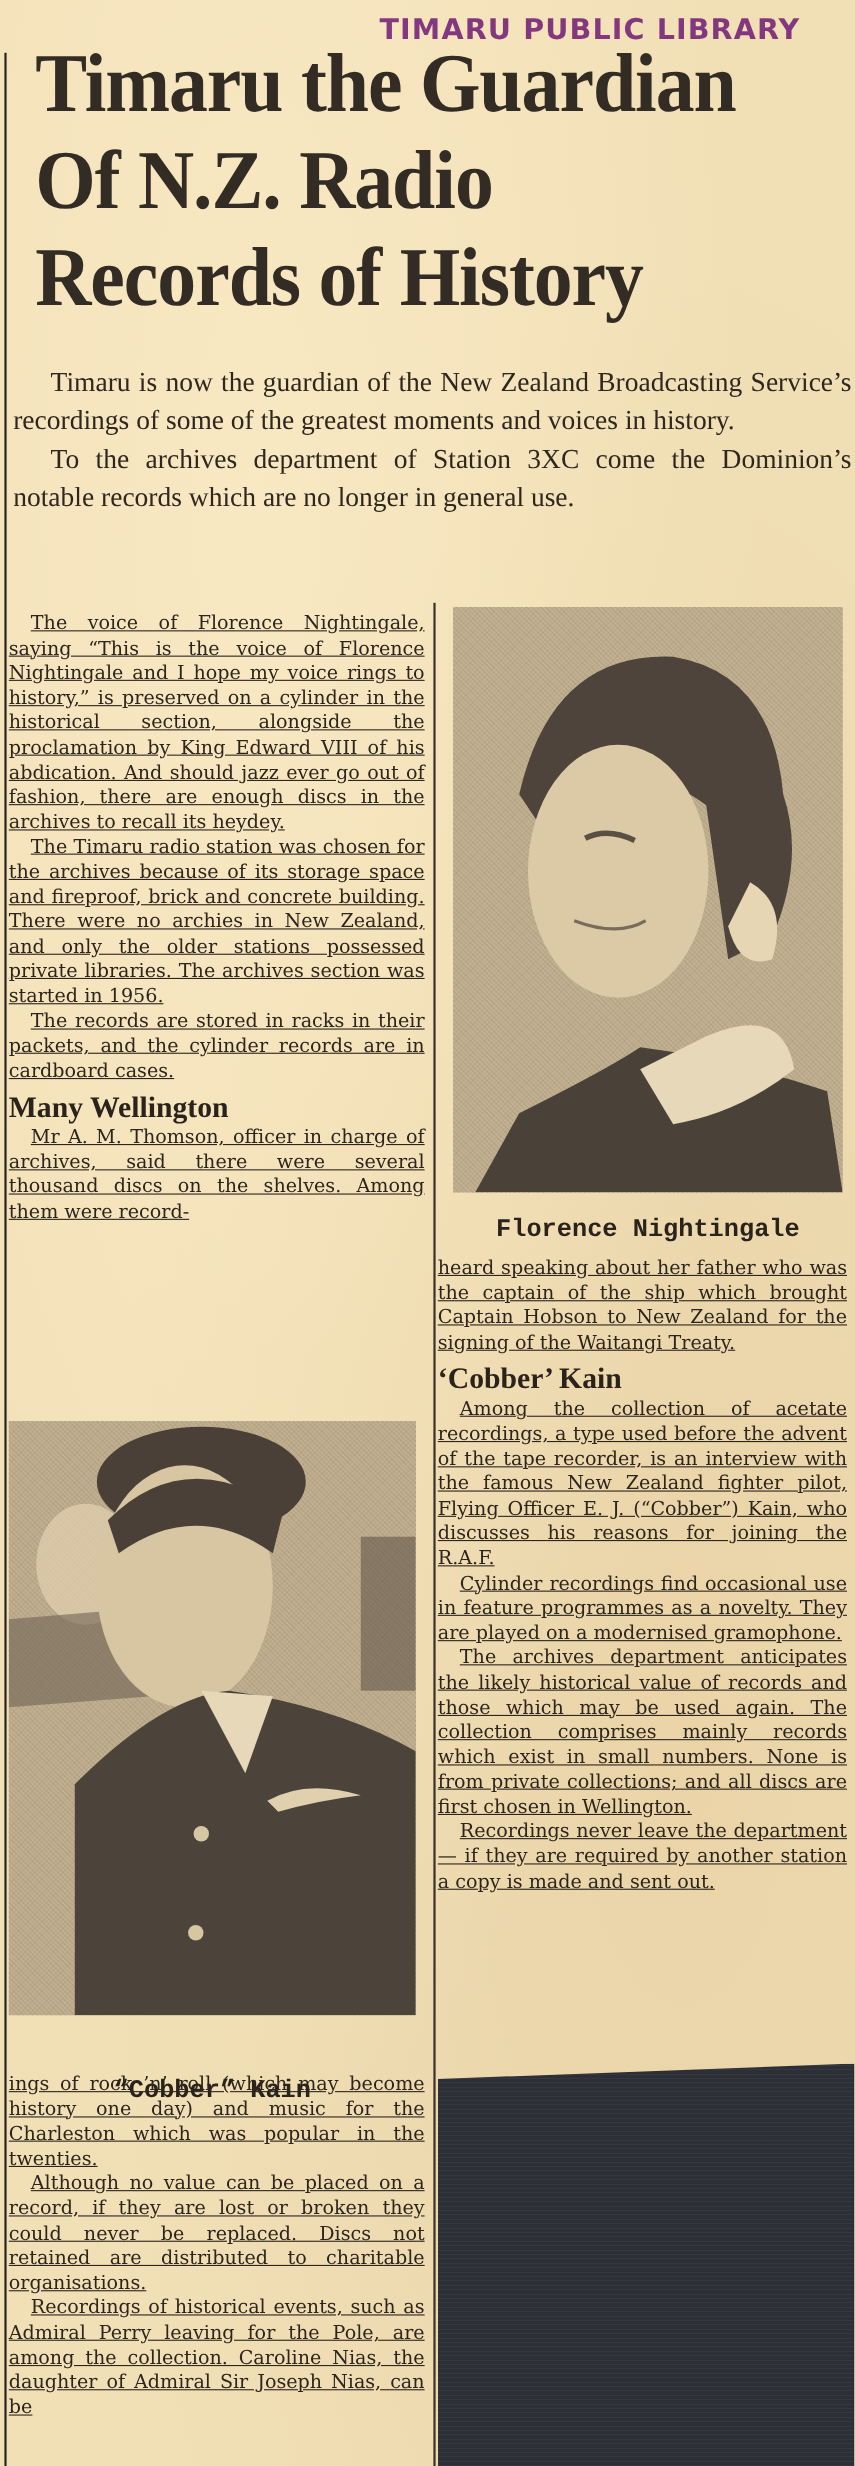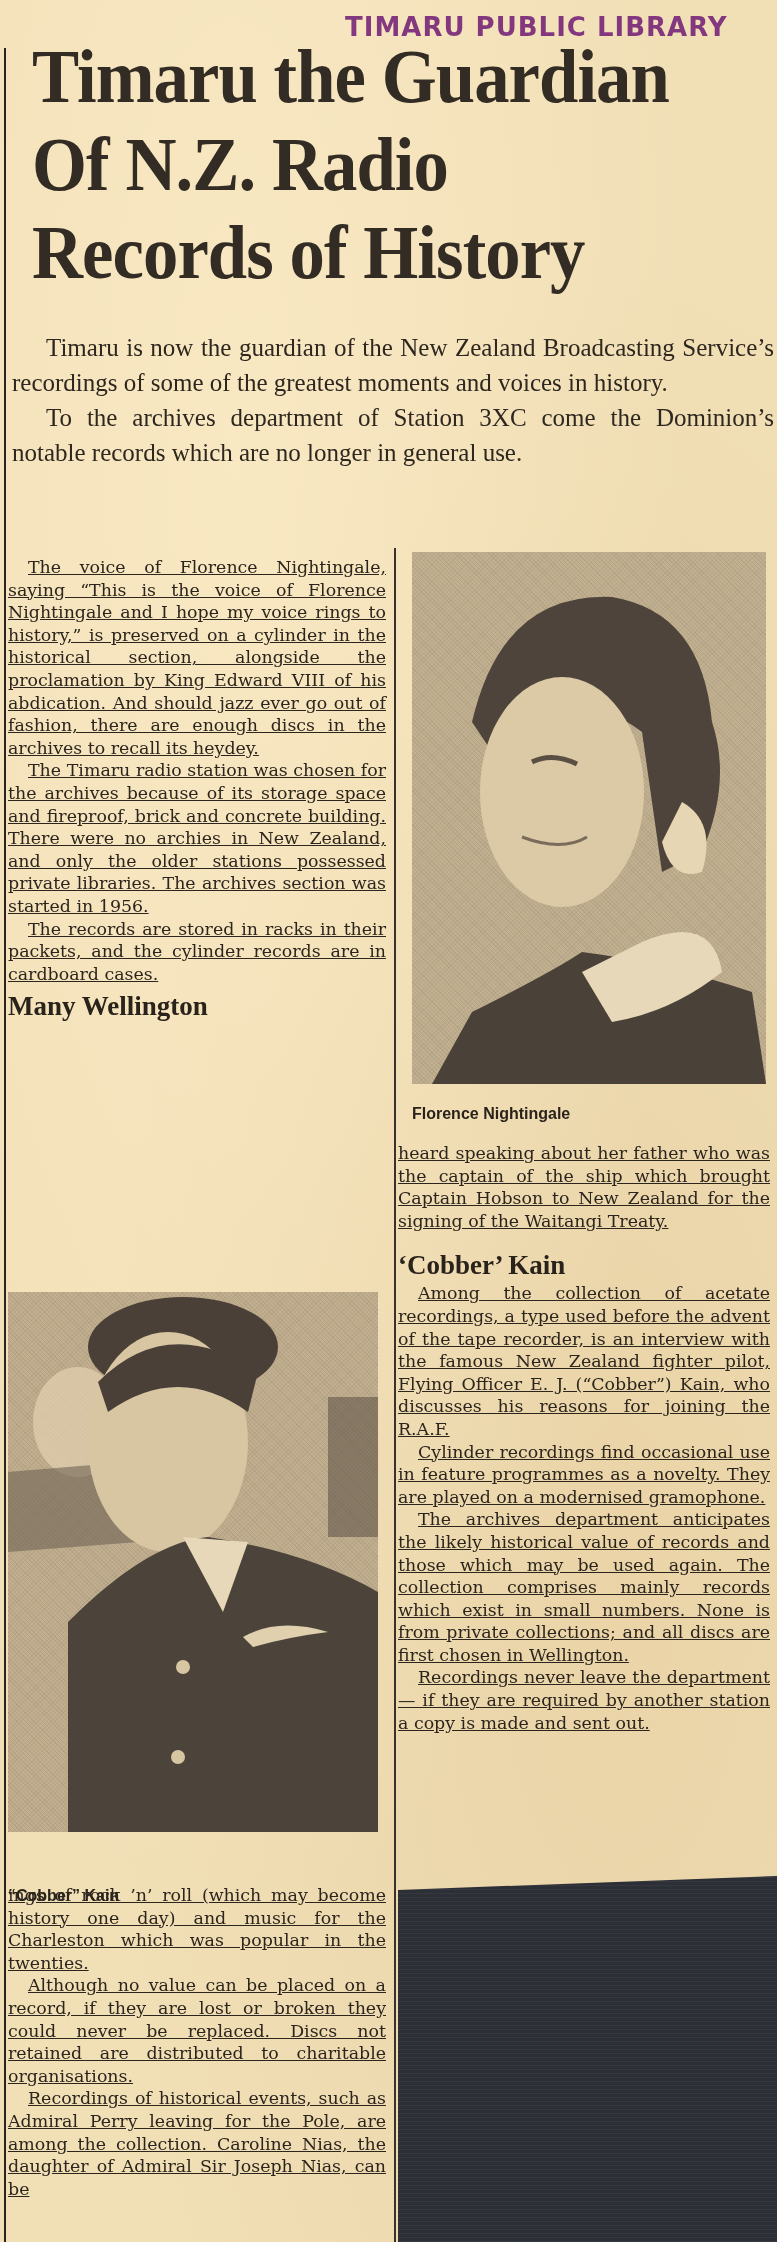--- a/index.html
+++ b/index.html
@@ -47,23 +47,23 @@
   }
   .col-rule { position:absolute; left:394px; width:2px; background:#3a322a; }
   .photo {
     position:absolute; overflow:hidden;
     background-color:#b9a88a;
     background-image:
       repeating-linear-gradient(45deg, rgba(60,50,40,0.18) 0 1px, rgba(0,0,0,0) 1px 3px),
       repeating-linear-gradient(-45deg, rgba(60,50,40,0.12) 0 1px, rgba(0,0,0,0) 1px 3px);
   }
   .caption {
-    position:absolute; text-align:left;
-    font-family:Liberation Sans, sans-serif;
-    font-weight:bold; font-size:16px; color:#2a231b;
+    position:absolute; text-align:center;
+    font-family:Liberation Mono, monospace;
+    font-weight:bold; font-size:23px; color:#2a231b;
   }
   .dark-card {
     position:absolute; left:398px; top:1876px; width:379px; height:366px;
     background:#2d2f36;
     background-image: repeating-linear-gradient(0deg, rgba(255,255,255,0.045) 0 1px, rgba(0,0,0,0) 1px 4px);
     clip-path: polygon(0 14px, 100% 0, 100% 100%, 0 100%);
   }
 </style>
 </head>
 <body>
@@ -81,20 +81,21 @@
 <div class="intro">
   <p>Timaru is now the guardian of the New Zealand Broadcasting Service’s recordings of some of the greatest moments and voices in history.</p>
   <p>To the archives department of Station 3XC come the Dominion’s notable records which are no longer in general use.</p>
 </div>
 
 <div class="col" style="left:8px; top:556px; width:378px;">
   <p>The voice of Florence Nightingale, saying “This is the voice of Florence Nightingale and I hope my voice rings to history,” is preserved on a cylinder in the historical section, alongside the proclamation by King Edward VIII of his abdication. And should jazz ever go out of fashion, there are enough discs in the archives to recall its heydey.</p>
   <p>The Timaru radio station was chosen for the archives because of its storage space and fireproof, brick and concrete building. There were no archies in New Zealand, and only the older stations possessed private libraries. The archives section was started in 1956.</p>
   <p>The records are stored in racks in their packets, and the cylinder records are in cardboard cases.</p>
   <div class="subhead">Many Wellington</div>
+  <p>Mr A. M. Thomson, officer in charge of archives, said there were several thousand discs on the shelves. Among them were record-</p>
 </div>
 
 <div class="photo" style="left:8px; top:1292px; width:370px; height:540px;">
   <svg width="370" height="540" viewBox="0 0 370 540">
     <rect x="0" y="0" width="370" height="540" fill="#c8b593" opacity="0.55"></rect>
     <rect x="320" y="105" width="50" height="140" fill="#5a4f43" opacity="0.55"></rect>
     <ellipse cx="70" cy="130" rx="45" ry="55" fill="#e2d2b0" opacity="0.7"></ellipse>
     <path d="M0 180 L120 170 L130 250 L0 260 Z" fill="#6e6254" opacity="0.6"></path>
     <ellipse cx="175" cy="55" rx="95" ry="50" fill="#4a4038"></ellipse>
     <ellipse cx="160" cy="150" rx="80" ry="110" fill="#d8c6a2"></ellipse>
@@ -125,20 +126,20 @@
     <path d="M110 285 Q150 300 175 285" stroke="#7a6c5b" stroke-width="3" fill="none"></path>
     <path d="M270 250 Q305 270 290 320 Q260 330 250 290 Z" fill="#e6d6b4"></path>
     <path d="M20 532 L60 460 Q140 420 170 400 Q250 410 340 440 L354 532 Z" fill="#4a4138"></path>
     <path d="M170 420 L230 390 Q300 360 310 420 Q260 460 200 470 Z" fill="#e6d8b8"></path>
   </svg>
 </div>
 <div class="caption" style="left:412px; top:1105px; width:354px;">Florence Nightingale</div>
 
 <div class="col" style="left:398px; top:1142px; width:372px;">
   <p class="noindent">heard speaking about her father who was the captain of the ship which brought Captain Hobson to New Zealand for the signing of the Waitangi Treaty.</p>
-  <div class="subhead" style="margin-top:16px;">‘Cobber’ Kain</div>
+  <div class="subhead" style="margin-top:4px;">‘Cobber’ Kain</div>
   <p>Among the collection of acetate recordings, a type used before the advent of the tape recorder, is an interview with the famous New Zealand fighter pilot, Flying Officer E. J. (“Cobber”) Kain, who discusses his reasons for joining the R.A.F.</p>
   <p>Cylinder recordings find occasional use in feature programmes as a novelty. They are played on a modernised gramophone.</p>
   <p>The archives department anticipates the likely historical value of records and those which may be used again. The collection comprises mainly records which exist in small numbers. None is from private collections; and all discs are first chosen in Wellington.</p>
   <p>Recordings never leave the department — if they are required by another station a copy is made and sent out.</p>
 </div>
 
 <div class="dark-card"></div>
 
 </body></html>

